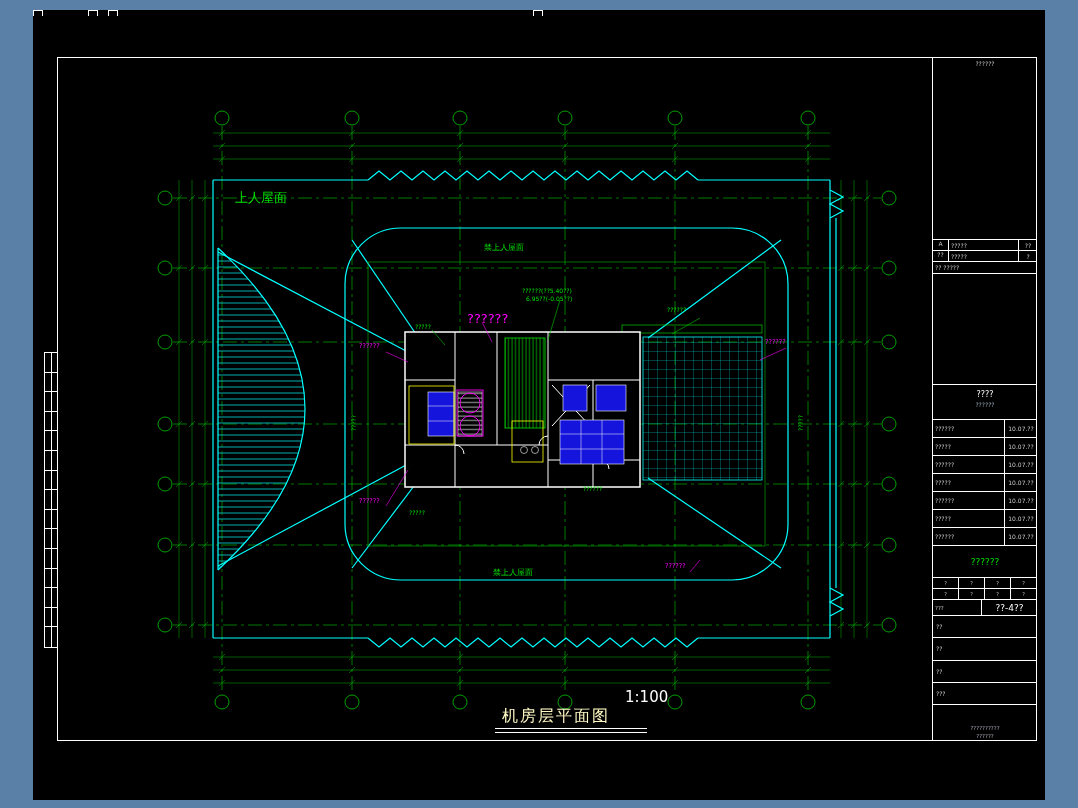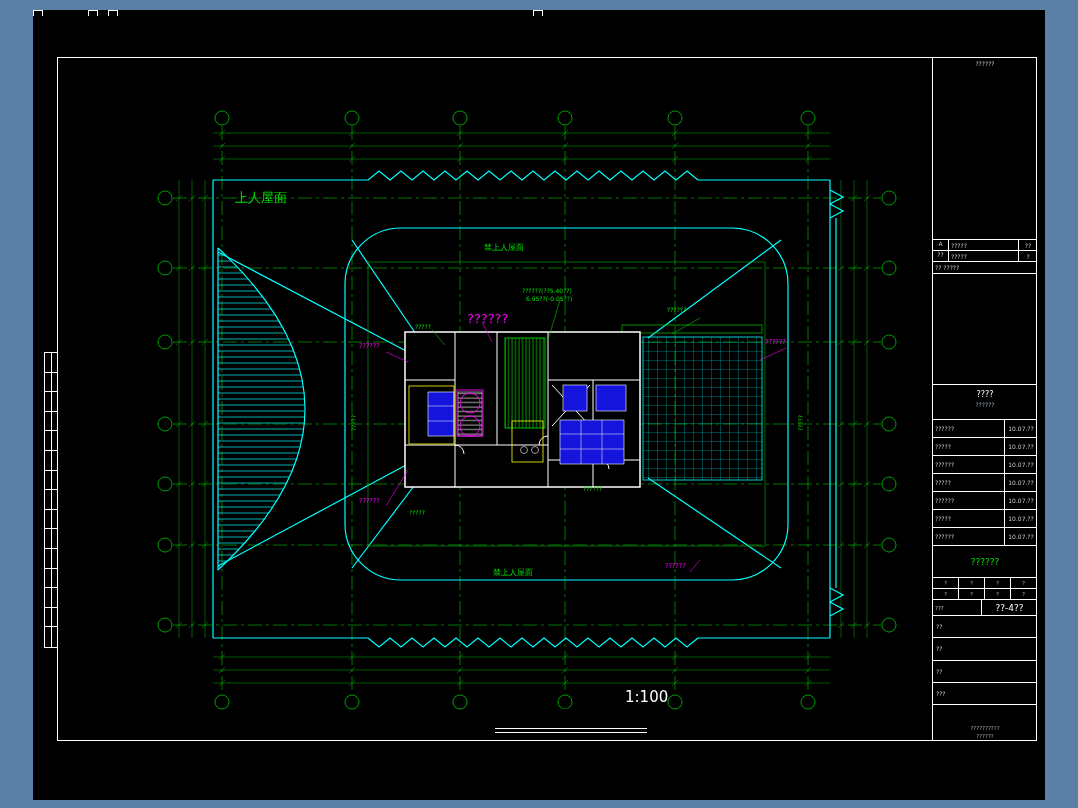--- a/index.html
+++ b/index.html
@@ -18,21 +18,21 @@
   .fold{position:absolute;width:10px;height:6px;border:1px solid #fff;border-bottom:none}
   
   #lstrip{position:absolute;left:44px;top:352px;width:14px;height:296px;border:1px solid #fff}
   .ls-cell{height:19.6px;border-bottom:1px solid #fff;position:relative}
   .ls-cell:last-child{border-bottom:none}
   .ls-cell::after{content:"";position:absolute;left:6px;top:0;bottom:0;border-left:1px solid #fff}
   
   .ann{position:absolute;line-height:1;white-space:nowrap;font-size:13px}
   .g{color:#00e400}.m{color:#ff00ff}
   
-  #ptitle{position:absolute;left:502px;top:706px;color:#000000;font-size:16px;letter-spacing:2px}
+  #ptitle{position:absolute;left:502px;top:706px;color:#fef9c3;font-size:16px;letter-spacing:2px}
   #pscale{position:absolute;left:625px;top:688px;color:#fff;font-size:15px}
   .tunder{position:absolute;left:495px;width:152px;border-top:1.6px solid #fff}
   .t1{top:728px}.t2{top:732px;border-top-width:.8px}
   
   #tblock{position:absolute;left:932px;top:57px;width:105px;height:684px;border-left:1px solid #fff;display:flex;flex-direction:column;color:#c8c8c8;font-size:6px}
   .tb-a{height:183px;border-bottom:1px solid #fff;padding-top:3px;text-align:center;color:#c8c8c8}
   .tb-revrow{height:11px;display:flex;border-bottom:1px solid #fff;align-items:center}
   .tb-revrow .c1{width:16px;text-align:center;border-right:1px solid #fff;height:100%}
   .tb-revrow .c2{flex:1;padding-left:2px;border-right:1px solid #fff;height:100%;display:flex;align-items:center}
   .tb-revrow .c3{width:18px;text-align:center}

